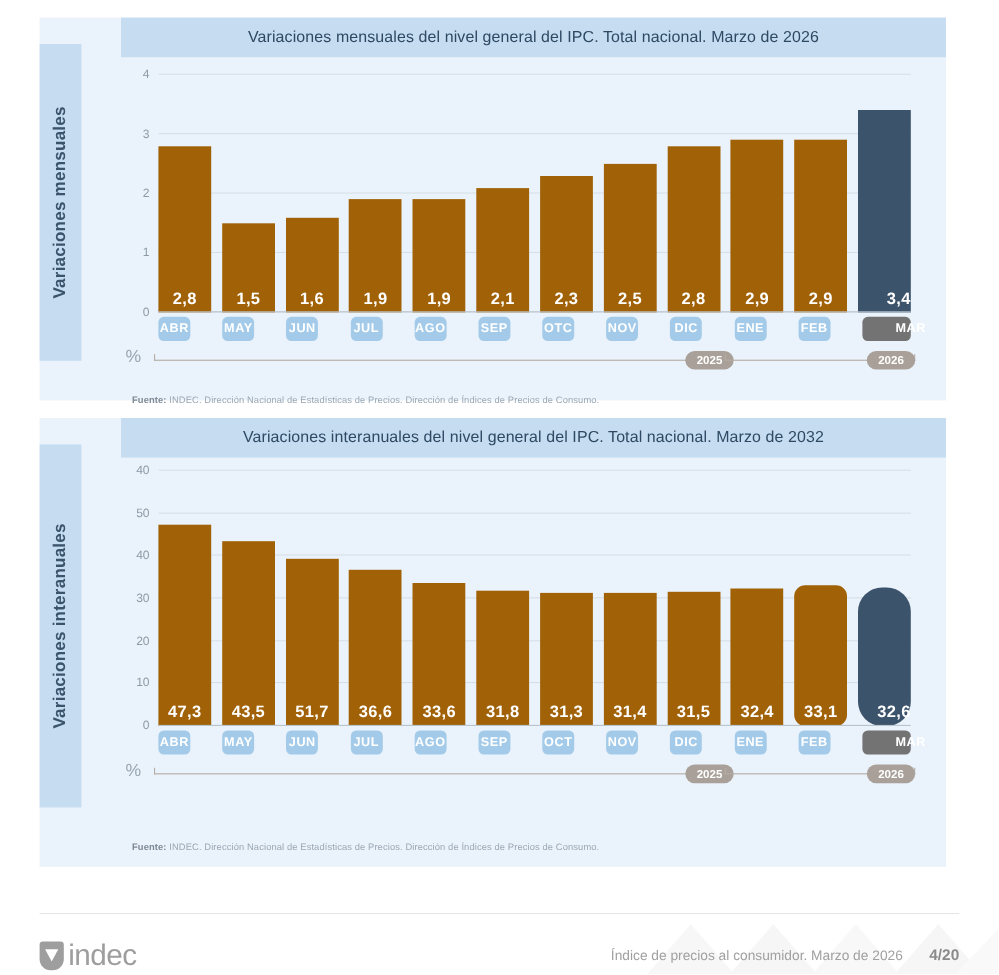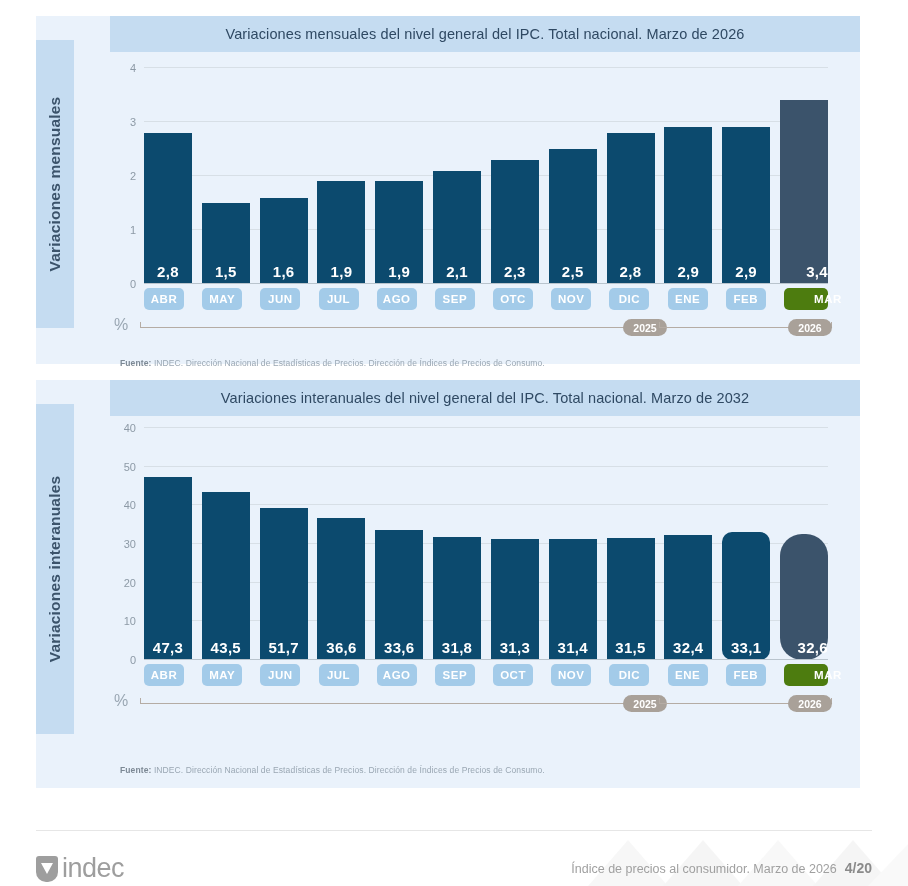--- a/index.html
+++ b/index.html
@@ -117,21 +117,21 @@
     position: relative;
     width: 48px;
     height: 100%;
     display: flex;
     flex-direction: column;
     justify-content: flex-end;
     align-items: center;
   }
   .bar {
     width: 48px;
-    background: #0c4a6e;
+    background: #a16207;
     display: flex;
     align-items: flex-end;
     justify-content: center;
   }
   .bar.highlight { background: #3b536b; justify-content: flex-end; }
   .bar-value {
     font-size: 15px;
     font-weight: bold;
     color: #ffffff;
     padding-bottom: 4px;
@@ -153,33 +153,33 @@
     position: absolute;
     left: 108px;
     right: 32px;
     display: flex;
     justify-content: space-between;
   }
   #panel-monthly .months { top: 272px; }
   #panel-yearly  .months { top: 284px; }
 
   .month-pill {
-    width: 40px;
+    width: 29px;
     height: 22px;
     border-radius: 5px;
     background: #a3cbe9;
     color: #ffffff;
     font-size: 11.5px;
     font-weight: bold;
     letter-spacing: .5px;
     display: flex;
     align-items: center;
     justify-content: center;
   }
-  .month-pill.highlight { background: #4d7c0f; padding-left: 44px; }
+  .month-pill.highlight { background: #737373; padding-left: 44px; }
 
   
   .pct {
     position: absolute;
     left: 78px;
     font-size: 16px;
     color: #9aa7b3;
   }
   #panel-monthly .pct { top: 300px; }
   #panel-yearly  .pct { top: 312px; }
@@ -304,21 +304,21 @@
     color: #9e9e9e;
     line-height: .95;
     letter-spacing: -.5px;
   }
   .footer-right {
     position: absolute;
     right: 36px;
     bottom: 10px;
     display: flex;
     align-items: baseline;
-    gap: 8px;
+    gap: 24px;
   }
   .footer-caption { font-size: 12.5px; color: #a0a0a0; }
   .footer-page { font-size: 14px; font-weight: bold; color: #8a8a8a; }
 </style>
 </head>
 <body>
 
 <div class="page">
 
   <section class="panel" id="panel-monthly">

